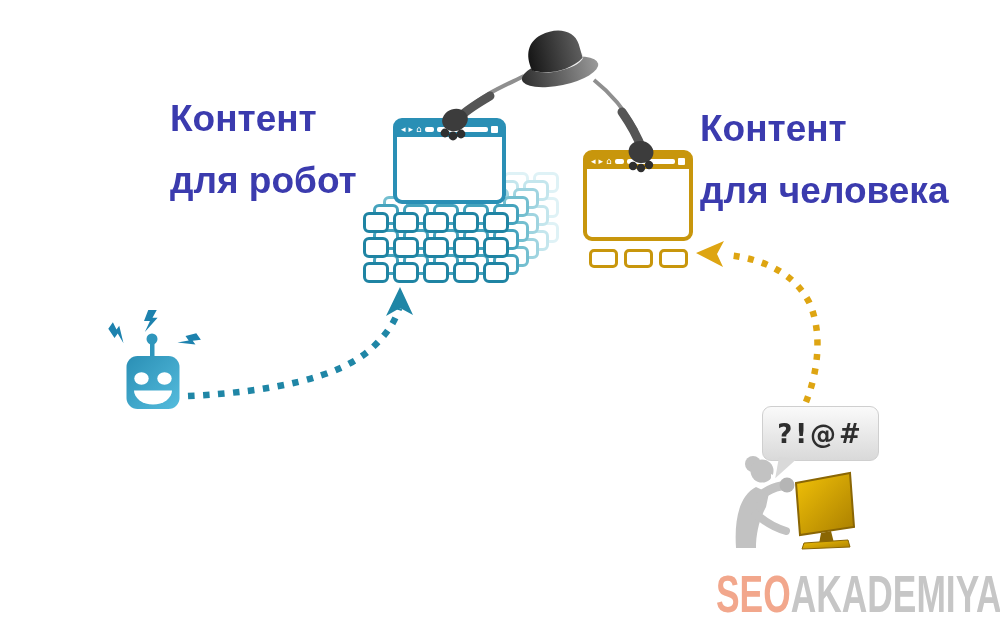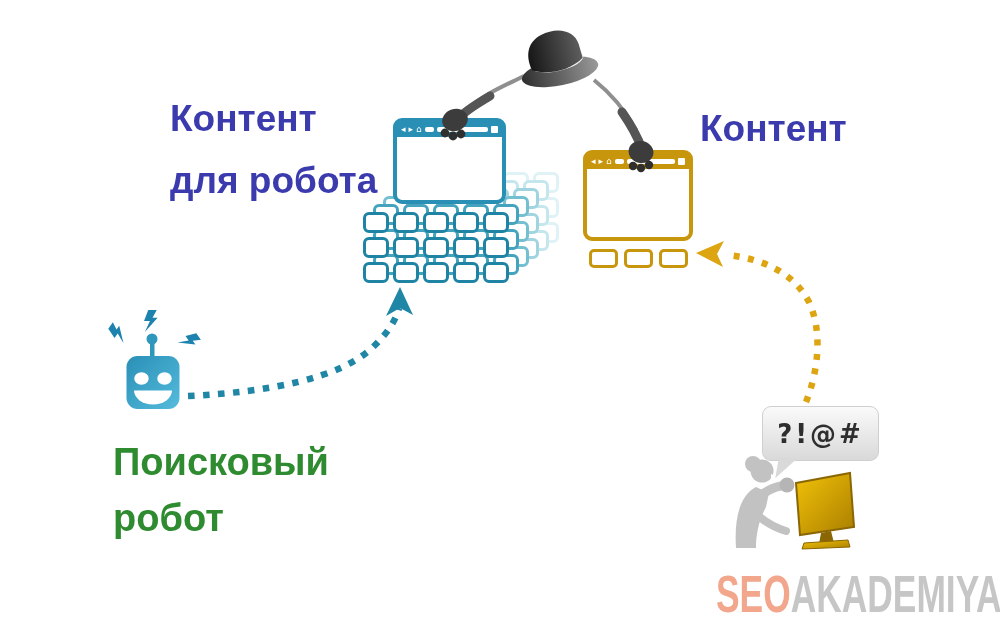--- a/index.html
+++ b/index.html
@@ -265,27 +265,24 @@
       <polygon points="804,543 848,540 850,547 802,549" fill="url(#monGrad)" stroke="#8a6604" stroke-width="1"></polygon>
     </g>
   </svg>
 
   <div class="bubble">
     <span class="bubble-text">?!@#</span>
   </div>
 
   <div class="h2l blue-h" id="robot-content-label">
     <div>Контент</div>
-    <div>для робота</div>
+    <div>для робот</div>
   </div>
   <div class="h2l blue-h" id="human-content-label">
     <div>Контент</div>
-  </div>
-  <div class="h2l green-h" id="search-robot-label">
-    <div>Поисковый</div>
-    <div>робот</div>
+    <div>для человека</div>
   </div>
 
   <div class="watermark">
     <span class="wm-seo">SEO</span><span class="wm-akad">AKADEMIYA</span>
   </div>
 
 </div>
 
 </body></html>

